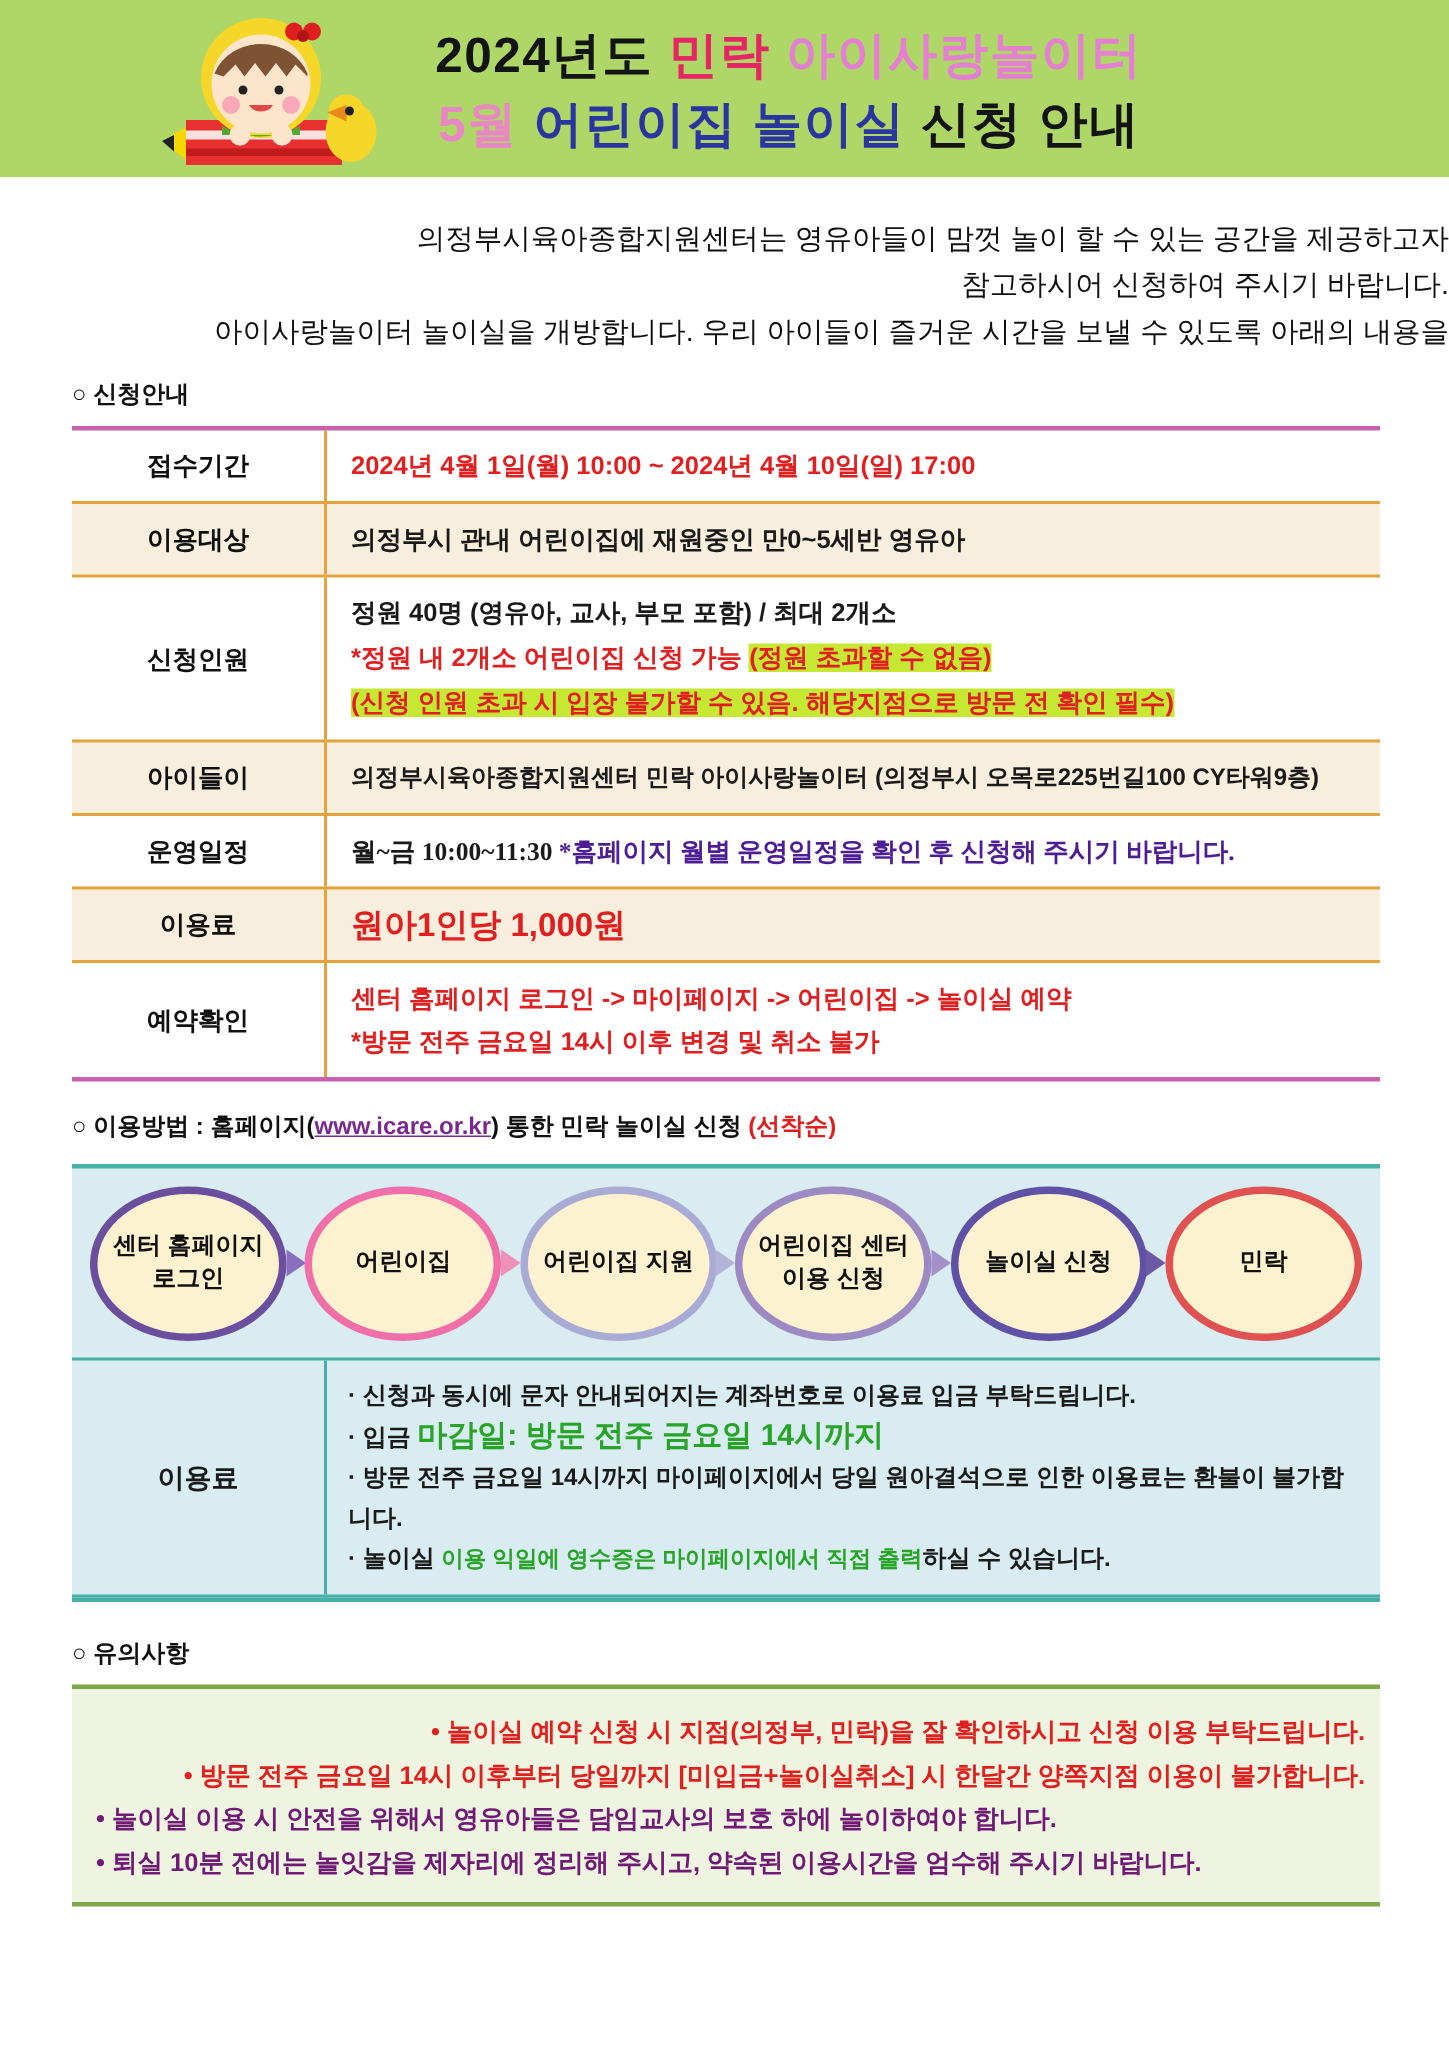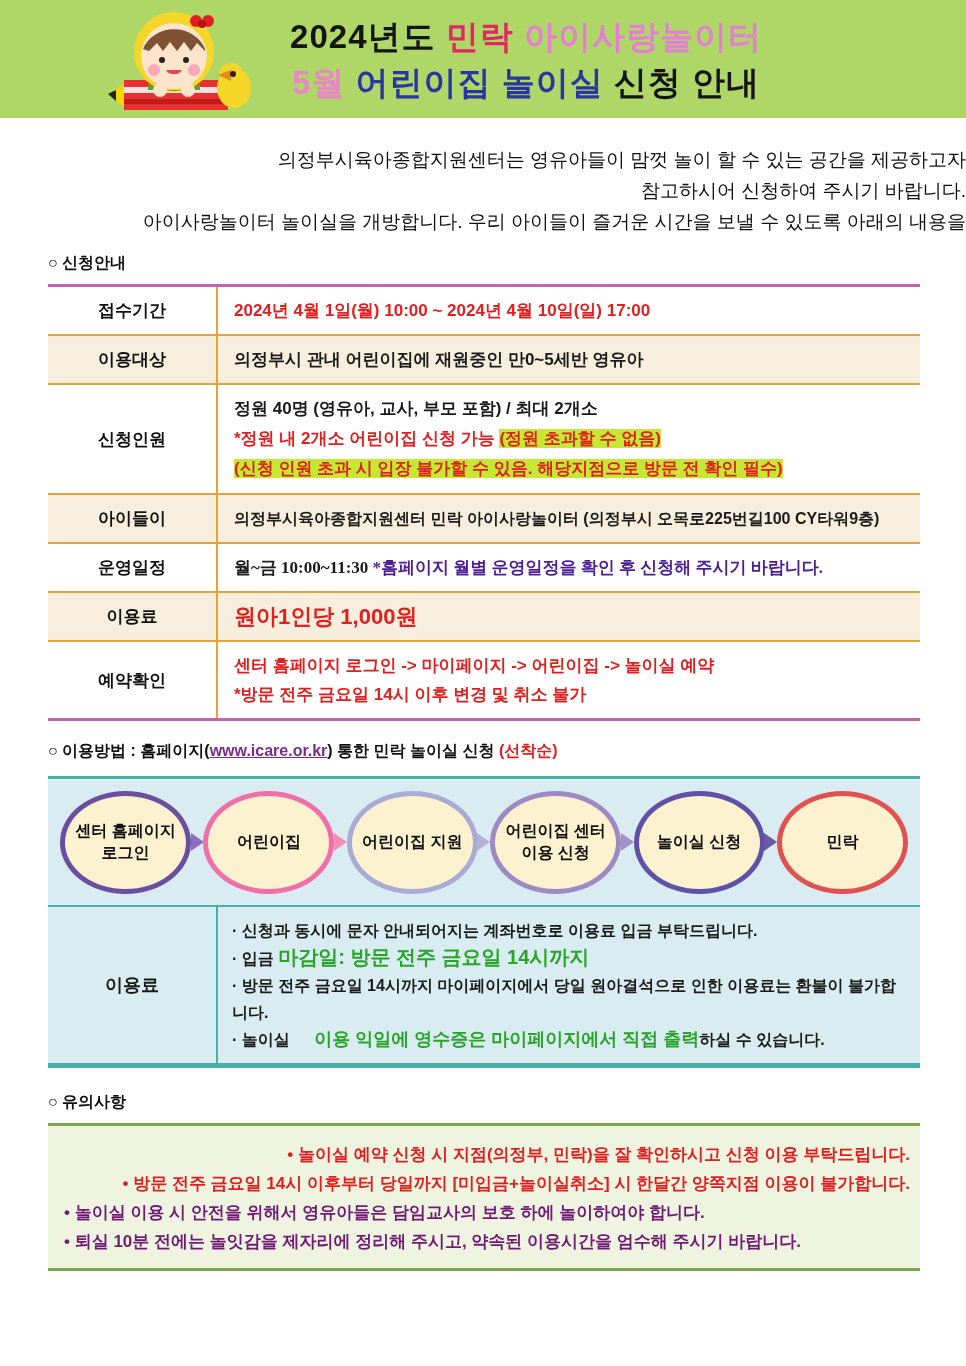--- a/index.html
+++ b/index.html
@@ -56,21 +56,21 @@
                   text-align:center; font-size:16px; font-weight:700; color:#111;
                   line-height:22px; padding:6px 10px; flex:0 0 131px; }
   .flow-arrow { width:0; height:0; border-top:9px solid transparent; border-bottom:9px solid transparent;
                 border-left:13px solid #8a6fc0; margin:0 -2px; flex:0 0 auto; }
 
   .fee-row { display:flex; border-top:2px solid #49b0a8; border-bottom:2px solid #49b0a8; }
   .fee-label { width:170px; flex:0 0 170px; display:flex; align-items:center; justify-content:center;
                font-size:18px; font-weight:700; border-right:2px solid #49b0a8; }
   .fee-content { flex:1; padding:10px 8px 10px 14px; font-size:16px; font-weight:600; line-height:27px; }
   .fee-green { color:#28a428; font-size:20px; font-weight:700; }
-  .fee-green2 { color:#28a428; font-size:18px; font-weight:700;margin-left:20px; }
+  .fee-green2 { color:#28a428; font-size:15px; font-weight:700; }
 
   .flow-notes { padding:12px 8px 14px 14px; font-size:17px; font-weight:600; line-height:33px; }
 
   
   .notice-box { margin:10px 48px 0 48px; width:872px; background:#eef4e0;
                 border-top:3px solid #7ea64a; border-bottom:3px solid #7ea64a;
                 padding:14px 10px 12px 16px; }
   .notice-item { font-size:17px; font-weight:600; line-height:29px; color:#701a75; }
   .notice-item.c-red { color:#e01f1f;text-align:right; }
 </style>

